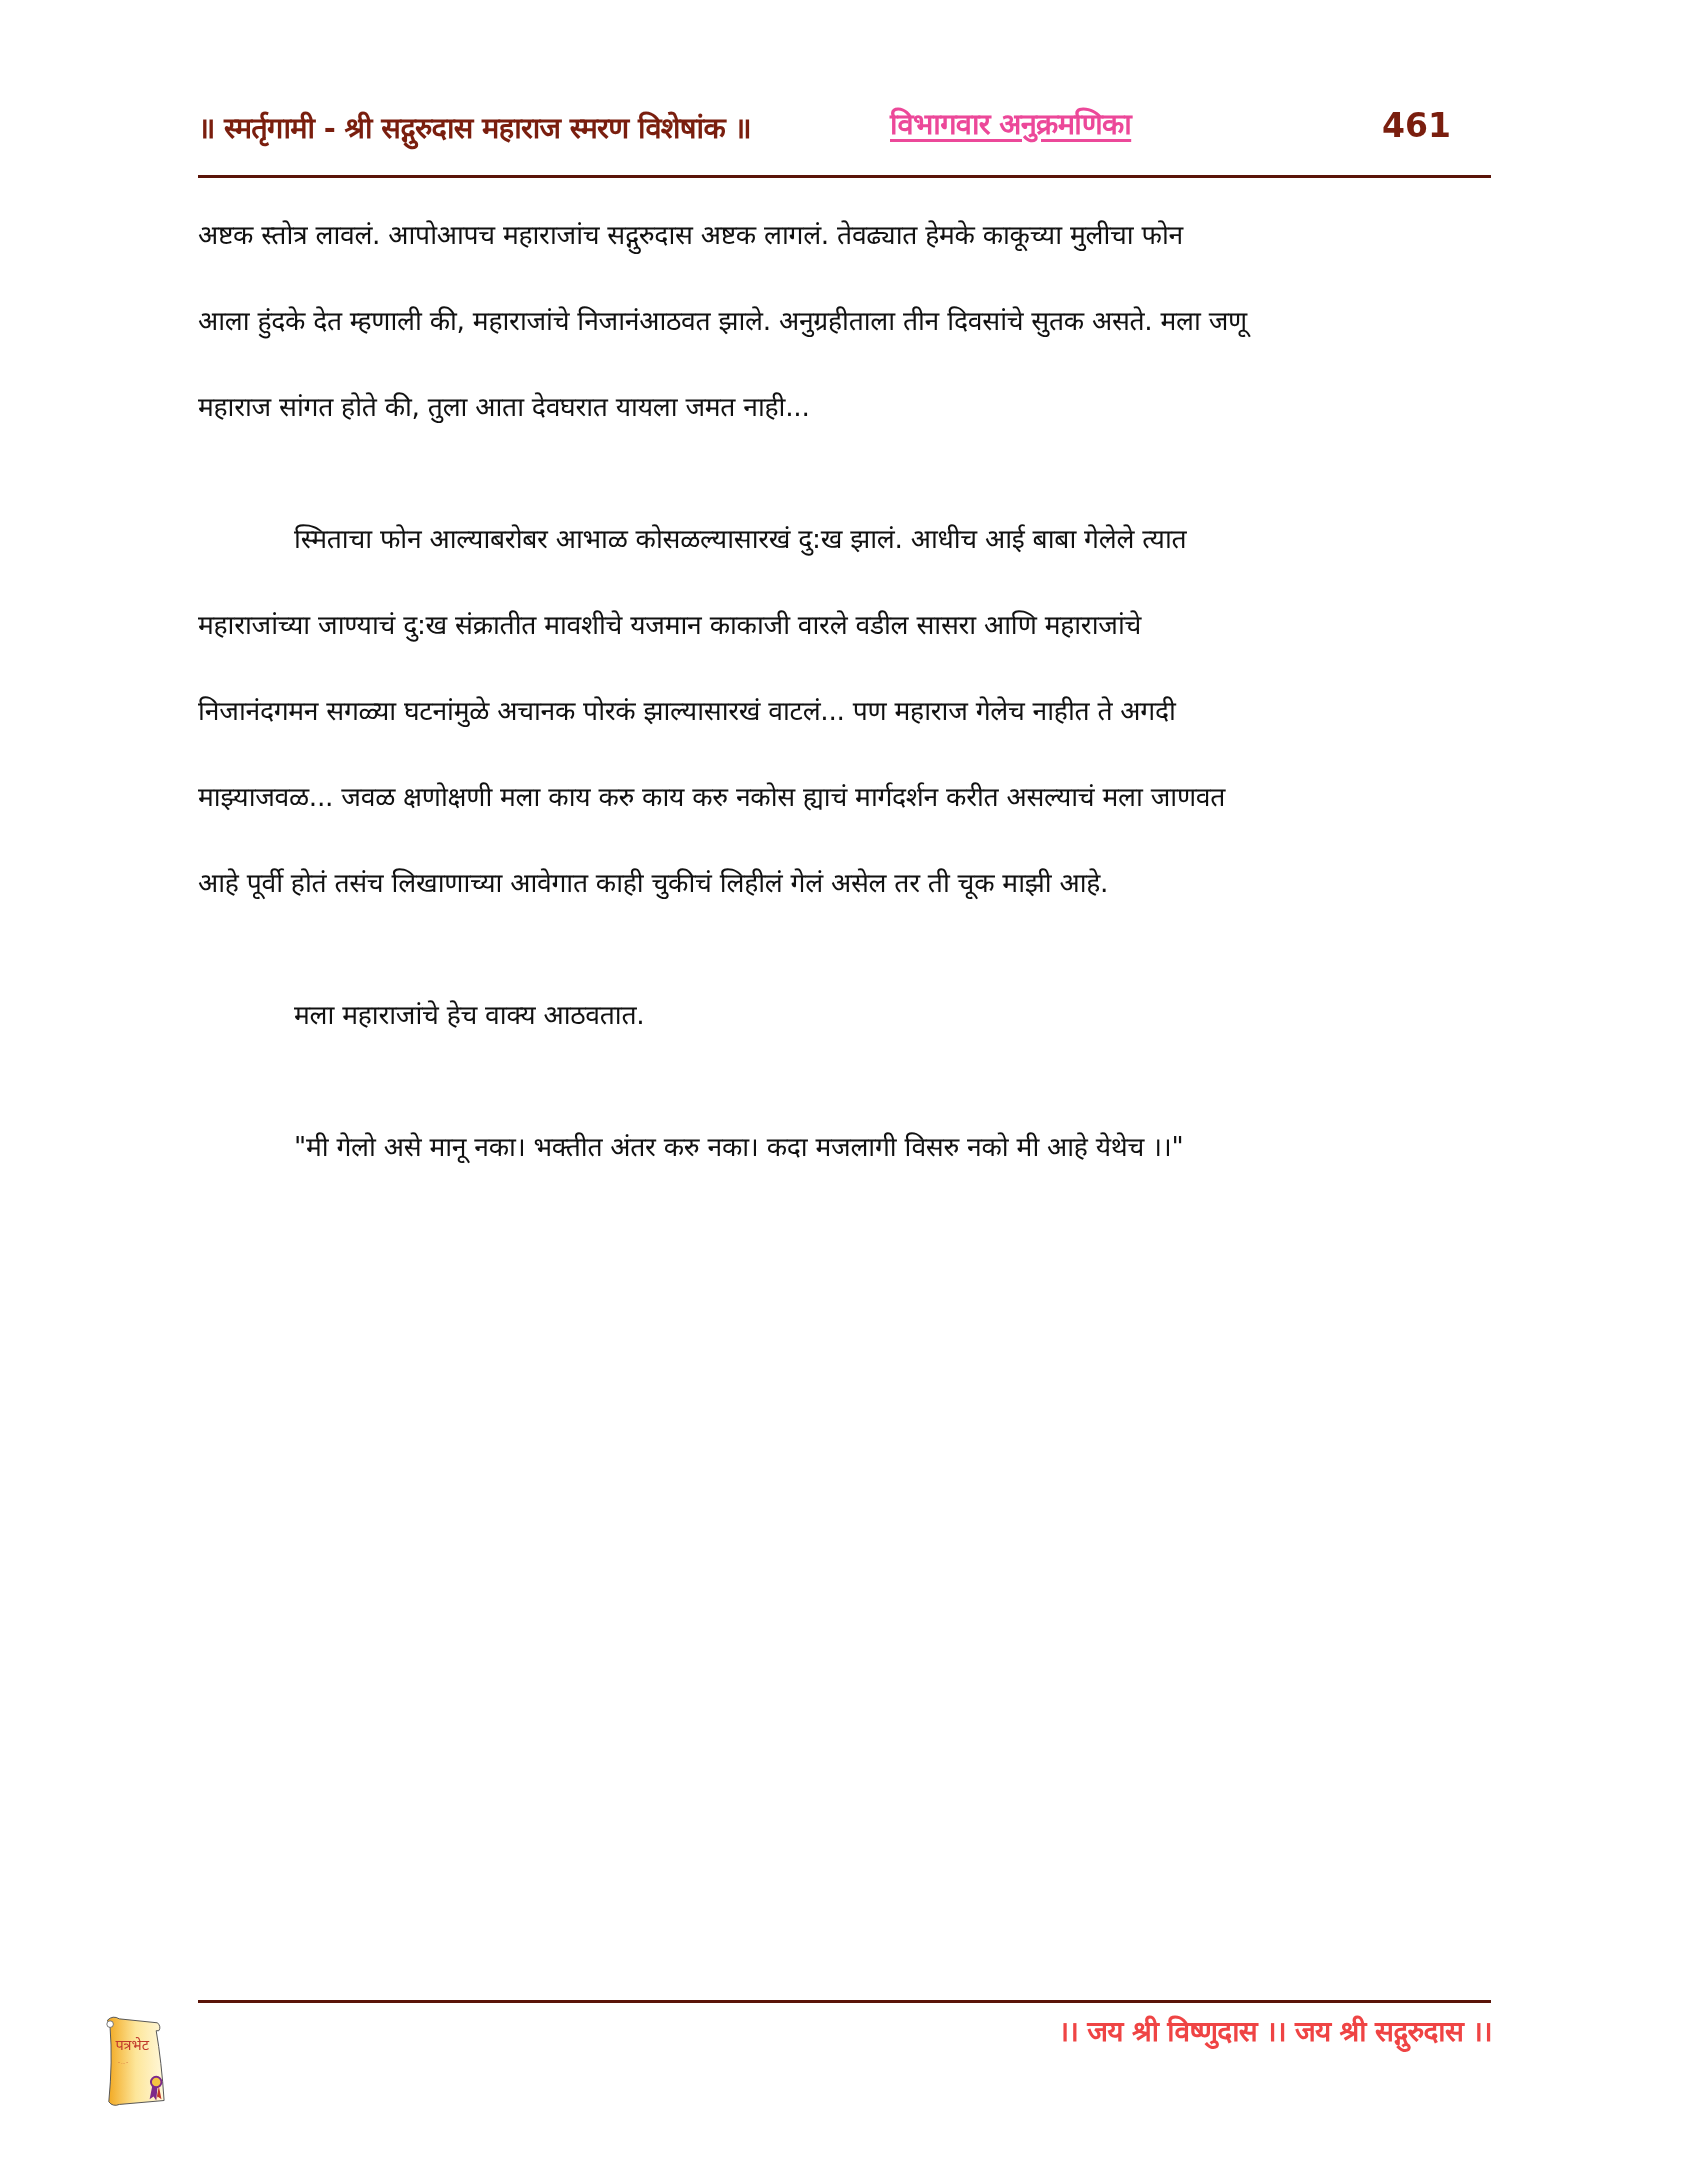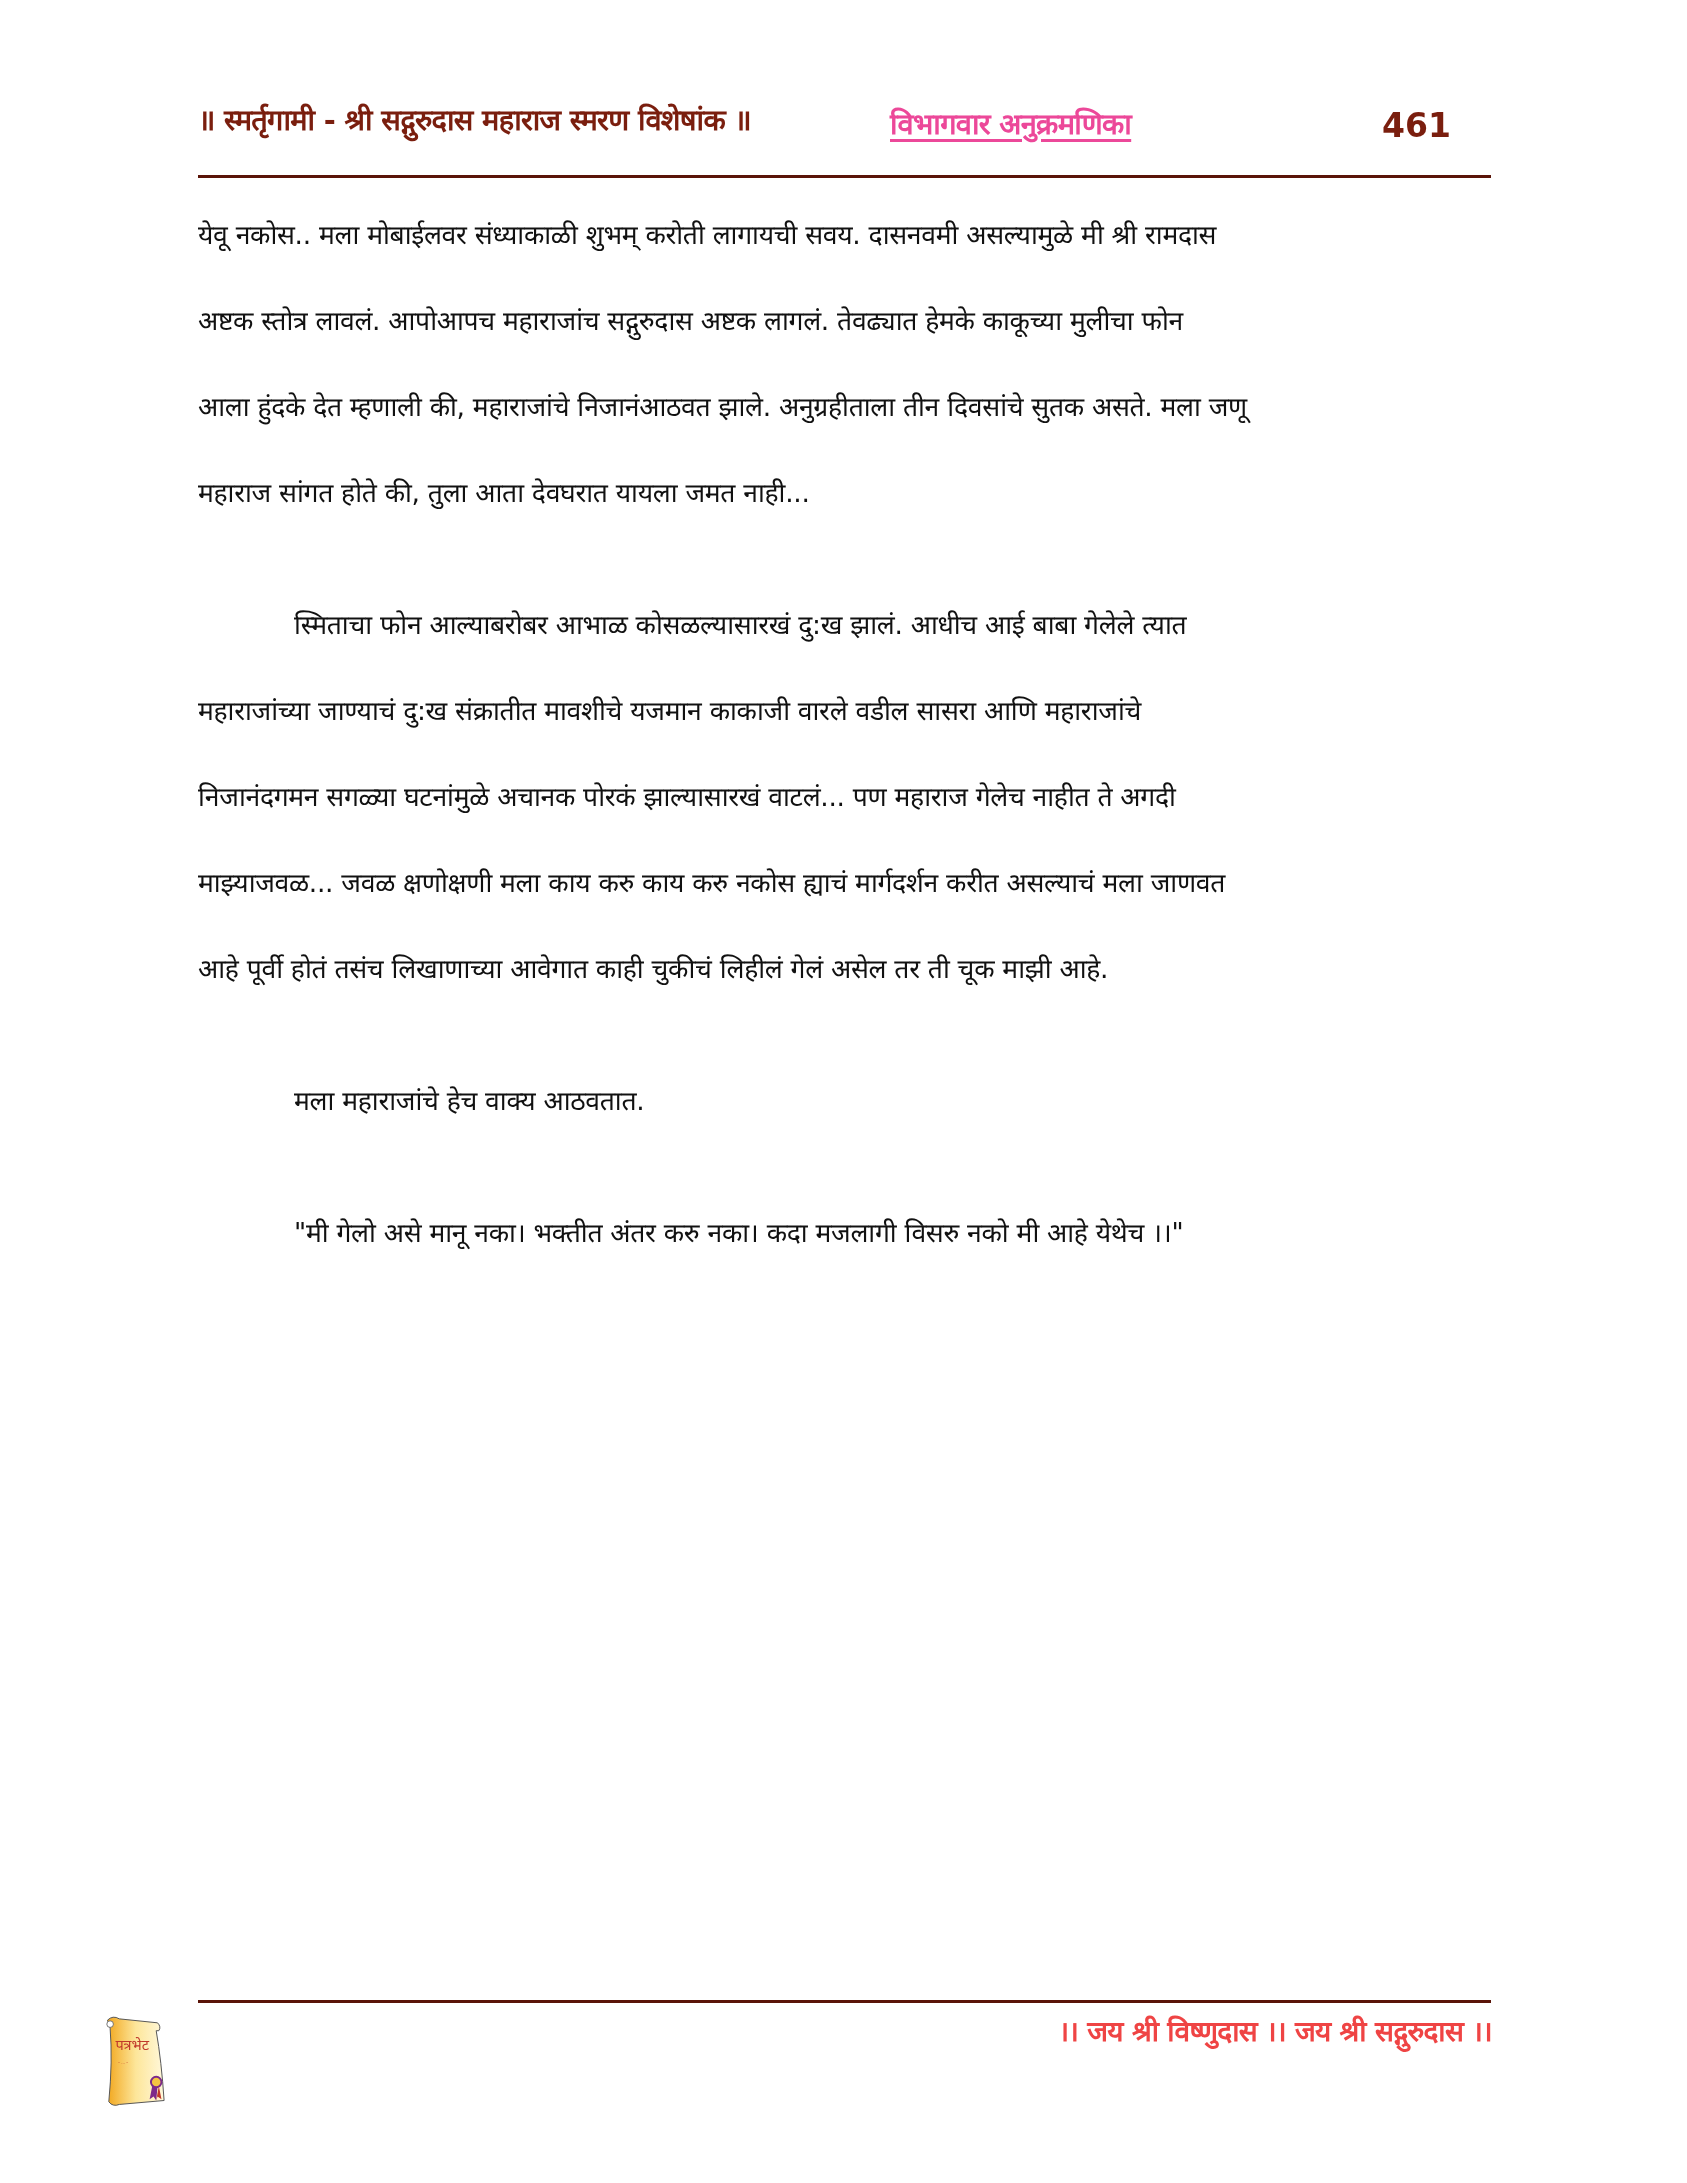--- a/index.html
+++ b/index.html
@@ -18,21 +18,21 @@
     .header {
       position: absolute;
       left: 198px;
       top: 99px;
       width: 1290px;
       height: 66px;
     }
     .header-title {
       position: absolute;
       left: 0;
-      top: 0;
+      top: 8px;
       font-size: 29px;
       font-weight: bold;
       color: #7a1e0e;
       white-space: nowrap;
       letter-spacing: -0.7px;
       text-align: right;
     }
     .header-link {
       position: absolute;
       left: 692px;
@@ -106,21 +106,20 @@
 <div class="header">
   <div class="header-title">॥ स्मर्तृगामी - श्री सद्गुरुदास महाराज स्मरण विशेषांक ॥</div>
   <a class="header-link">विभागवार अनुक्रमणिका</a>
   <div class="header-page">461</div>
 </div>
 
 <div class="rule top"></div>
 
 <div class="body-text">
   <div>
-    <div class="line">येवू नकोस.. मला मोबाईलवर संध्याकाळी शुभम् करोती लागायची सवय. दासनवमी असल्यामुळे मी श्री रामदास</div>
     <div class="line">अष्टक स्तोत्र लावलं. आपोआपच महाराजांच सद्गुरुदास अष्टक लागलं. तेवढ्यात हेमके काकूच्या मुलीचा फोन</div>
     <div class="line">आला हुंदके देत म्हणाली की, महाराजांचे निजानंआठवत झाले. अनुग्रहीताला तीन दिवसांचे सुतक असते. मला जणू</div>
     <div class="line">महाराज सांगत होते की, तुला आता देवघरात यायला जमत नाही...</div>
   </div>
   <div class="gap-sm"></div>
   <div>
     <div class="line indent">स्मिताचा फोन आल्याबरोबर आभाळ कोसळल्यासारखं दु:ख झालं. आधीच आई बाबा गेलेले त्यात</div>
     <div class="line">महाराजांच्या जाण्याचं दु:ख संक्रातीत मावशीचे यजमान काकाजी वारले वडील सासरा आणि महाराजांचे</div>
     <div class="line">निजानंदगमन सगळ्या घटनांमुळे अचानक पोरकं झाल्यासारखं वाटलं... पण महाराज गेलेच नाहीत ते अगदी</div>
     <div class="line">माझ्याजवळ... जवळ क्षणोक्षणी मला काय करु काय करु नकोस ह्याचं मार्गदर्शन करीत असल्याचं मला जाणवत</div>

